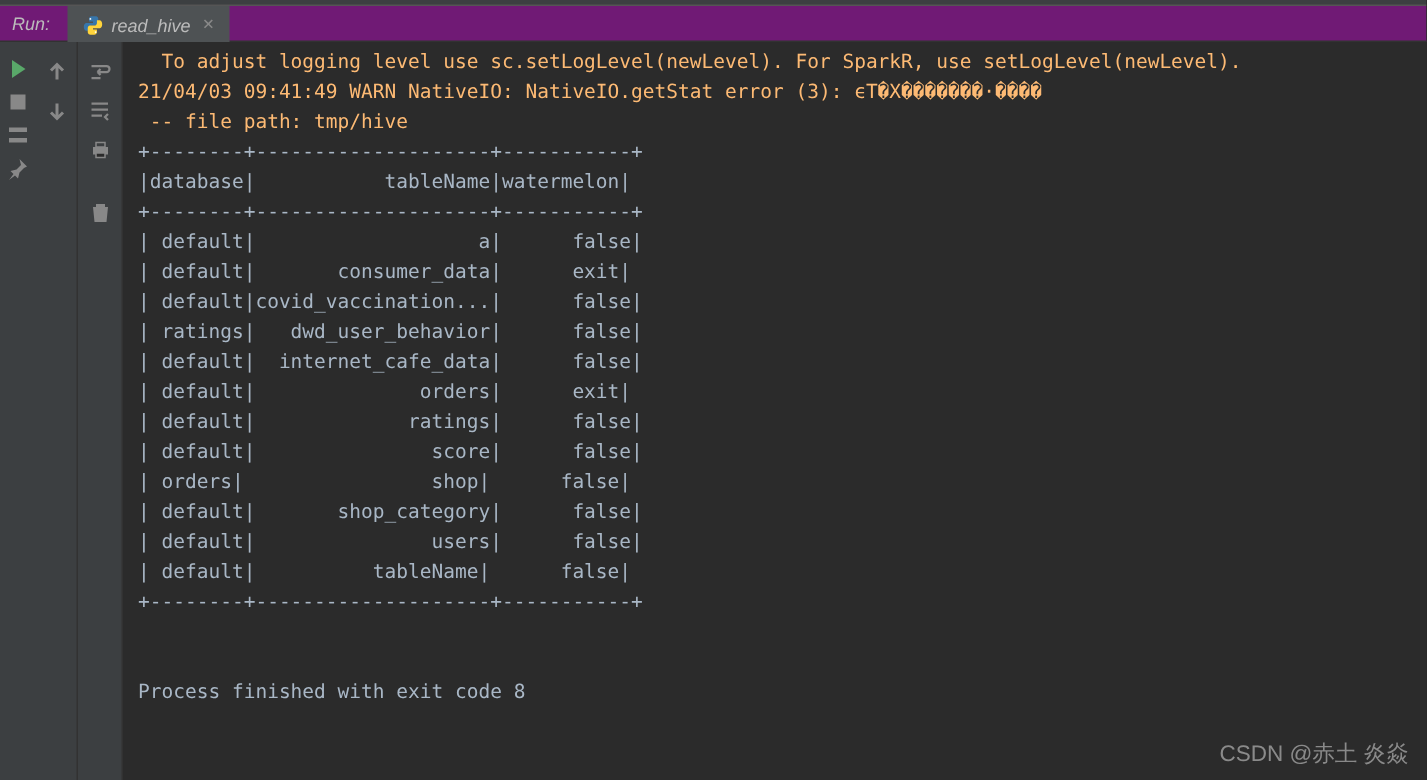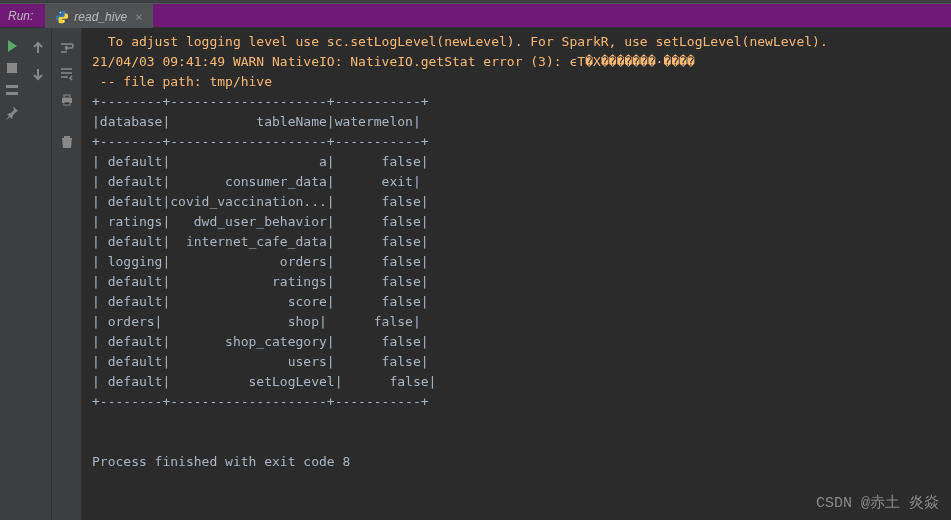--- a/index.html
+++ b/index.html
@@ -14,21 +14,21 @@
     .left-rail { position:absolute; top:28px; left:0; width:24px; bottom:0; background:#3c3f41; display:flex; flex-direction:column; align-items:center; padding-top:10px; gap:6px; }
     .ico-rail { width:16px; height:16px; display:flex; align-items:center; justify-content:center; color:#8a8a8a; }
     .play { color:#59a869; }
     .toolbar-col { position:absolute; top:28px; left:24px; width:28px; bottom:0; background:#3c3f41; display:flex; flex-direction:column; align-items:center; padding-top:12px; gap:10px; border-right:1px solid #323232;}
     .ico-tb { width:16px; height:16px; color:#8a8a8a; display:flex; align-items:center; justify-content:center; }
     .toolbar-col2 { position:absolute; top:28px; left:52px; width:30px; bottom:0; background:#3c3f41; display:flex; flex-direction:column; align-items:center; padding-top:12px; gap:10px; border-right:1px solid #323232;}
     .console { position:absolute; top:28px; left:82px; right:0; bottom:0; background:#2b2b2b; padding:4px 10px; line-height:20px; white-space:pre; overflow:hidden; }
     .c-red { color:#fdba74; }
     .c-grey { color:#a9b7c6; }
     .favorites { position:absolute; left:2px; bottom:10px; transform:rotate(-90deg); transform-origin:left bottom; color:#888; font-size:11px; font-family:"Segoe UI",sans-serif; display:flex; align-items:center; gap:4px; }
-    .watermark { position:absolute; right:12px; bottom:8px; color:#aaa; font-size:15px; font-family:Liberation Mono, monospace; opacity:.75; }
+    .watermark { position:absolute; right:12px; bottom:8px; color:#aaa; font-size:15px; font-family:Liberation Sans, sans-serif; opacity:.75; }
     svg { width:100%; height:100%; }
   </style>
 </head>
 <body>
 
 <div class="top-border"></div>
 
 <div class="run-header">
   <span class="run-label">Run:</span>
   <div class="tab">
@@ -112,27 +112,27 @@
 <span class="c-red">21/04/03 09:41:49 WARN NativeIO: NativeIO.getStat error (3): ϵT�X�������·����</span>
 <span class="c-red"> -- file path: tmp/hive</span>
 <span class="c-grey">+--------+--------------------+-----------+</span>
 <span class="c-grey">|database|           tableName|watermelon|</span>
 <span class="c-grey">+--------+--------------------+-----------+</span>
 <span class="c-grey">| default|                   a|      false|</span>
 <span class="c-grey">| default|       consumer_data|      exit|</span>
 <span class="c-grey">| default|covid_vaccination...|      false|</span>
 <span class="c-grey">| ratings|   dwd_user_behavior|      false|</span>
 <span class="c-grey">| default|  internet_cafe_data|      false|</span>
-<span class="c-grey">| logging|              orders|      false|</span>
+<span class="c-grey">| default|              orders|      exit|</span>
 <span class="c-grey">| default|             ratings|      false|</span>
 <span class="c-grey">| default|               score|      false|</span>
 <span class="c-grey">| orders|                shop|      false|</span>
 <span class="c-grey">| default|       shop_category|      false|</span>
 <span class="c-grey">| default|               users|      false|</span>
-<span class="c-grey">| default|          setLogLevel|      false|</span>
+<span class="c-grey">| default|          tableName|      false|</span>
 <span class="c-grey">+--------+--------------------+-----------+</span>
 
 
 <span class="c-grey">Process finished with exit code 8</span></div>
 
 <div class="favorites">
   <span>★</span>
   <span>2: Favorites</span>
 </div>
 

